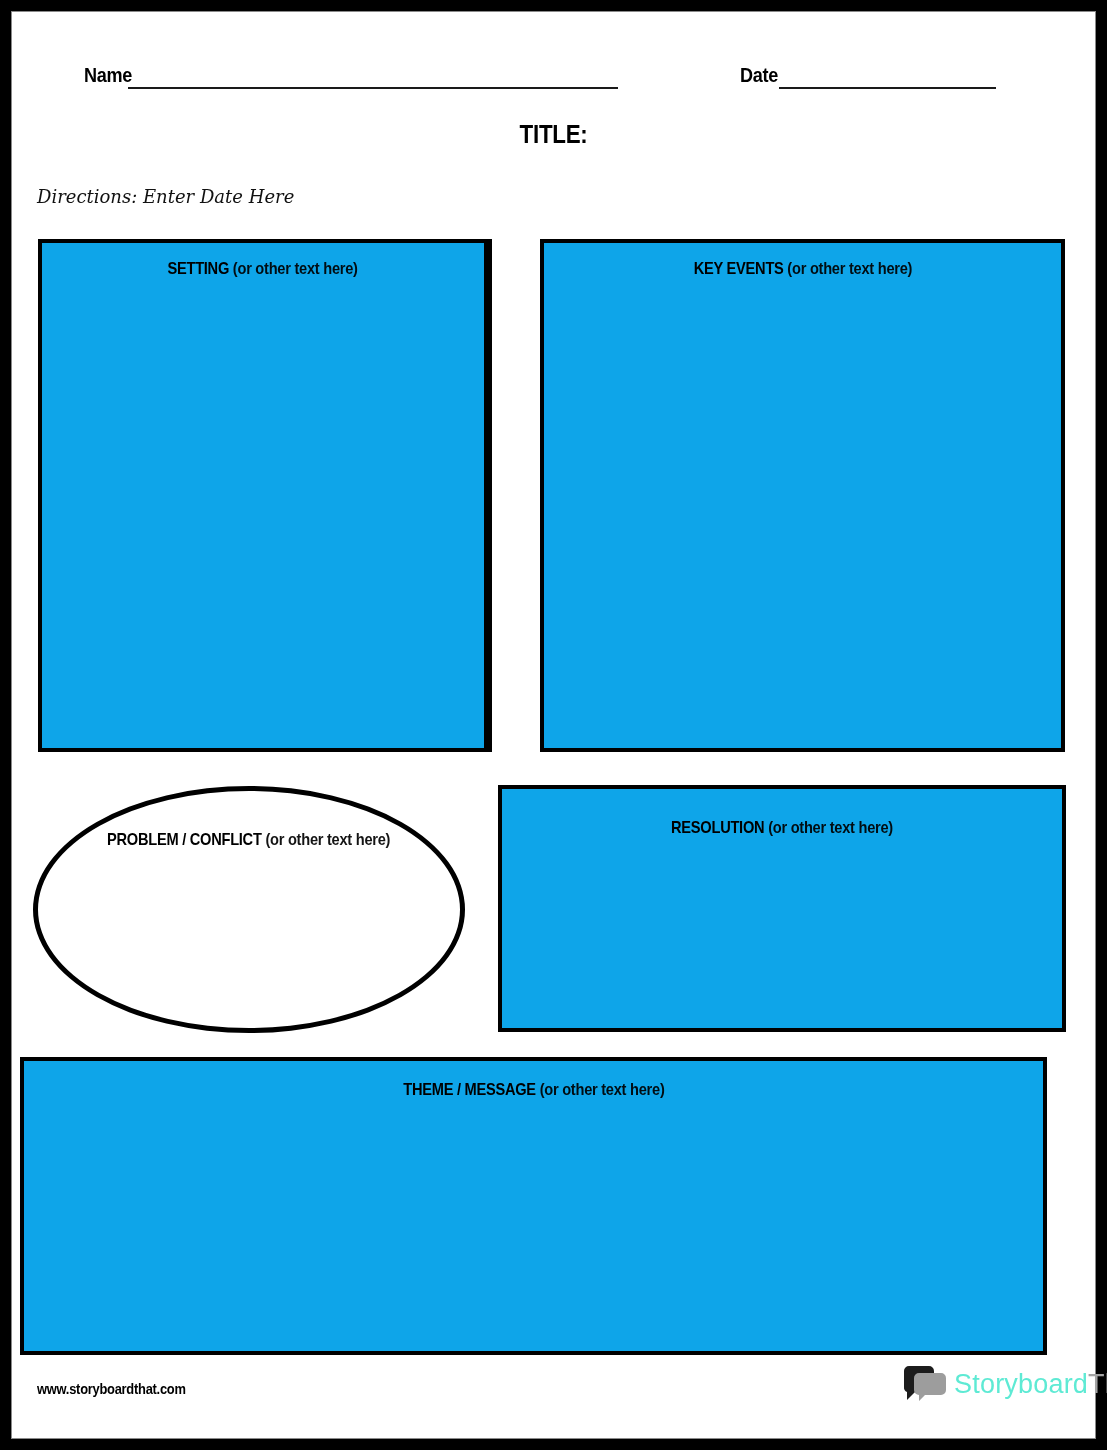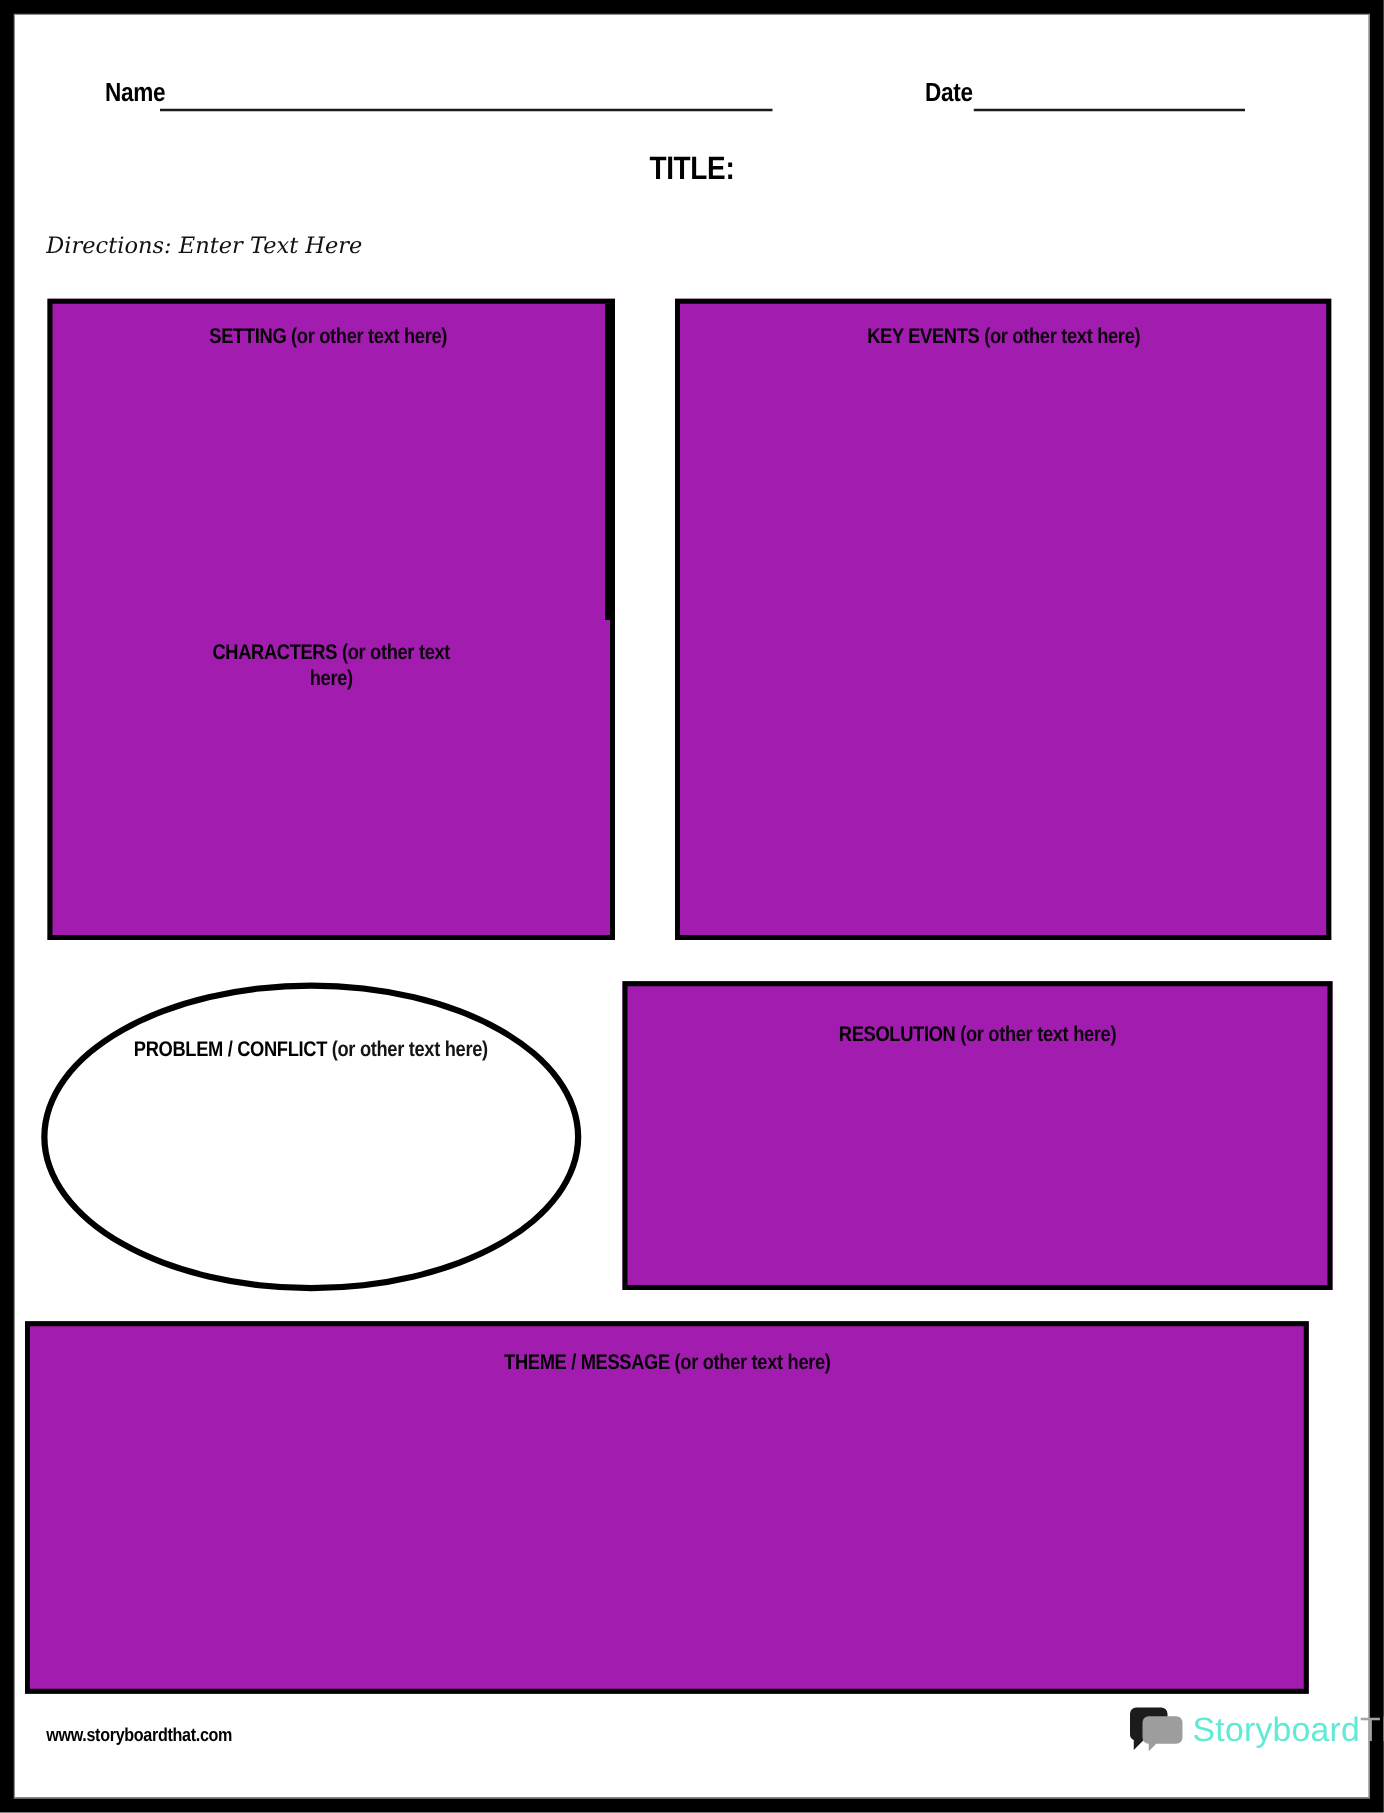--- a/index.html
+++ b/index.html
@@ -50,23 +50,22 @@
   .directions{
     position:absolute;
     font-family:"DejaVu Serif",serif;
     font-style:italic;
     font-size:18px;
     color:#111;
   }
   .wbox{
     position:absolute;
     border:4px solid #000;
-    background:#a21caf;
+    background:#0ea5e9;
     box-sizing:border-box;
-    flex-direction:column;
   }
   .split{display:flex;}
   .split .cell{box-sizing:border-box;flex:1;}
   .split .cell.first{border-right:4px solid #000;}
   .ellipse{
     position:absolute;
     border:5px solid #000;
     border-radius:50%;
     background:#fff;
     box-sizing:border-box;
@@ -121,35 +120,27 @@
 
   <div class="field-label" style="left:740px;top:63px;">
     <span class="cond cond-left">Date</span>
   </div>
   <div class="fill-line" style="left:779px;top:87px;width:217px;"></div>
 
   <div class="title" style="top:119px;">
     <span class="cond">TITLE:</span>
   </div>
 
-  <div class="directions" style="left:37px;top:186px;">Directions: Enter Text Here</div>
+  <div class="directions" style="left:37px;top:186px;">Directions: Enter Date Here</div>
 
   <div class="wbox split" style="left:38px;top:239px;width:454px;height:513px;">
     <div class="cell first pad-top-sm">
       <span class="box-label">
         <span class="lbl-wrap">
           <span class="lbl-strong">SETTING</span>
-          <span class="lbl-note">(or other text here)</span>
-        </span>
-      </span>
-    </div>
-    <div class="cell pad-top-sm char-label">
-      <span class="box-label">
-        <span class="lbl-wrap">
-          <span class="lbl-strong">CHARACTERS</span>
           <span class="lbl-note">(or other text here)</span>
         </span>
       </span>
     </div>
   </div>
 
   <div class="wbox pad-top-sm" style="left:540px;top:239px;width:525px;height:513px;">
     <span class="box-label">
       <span class="lbl-wrap">
         <span class="lbl-strong">KEY EVENTS</span>

